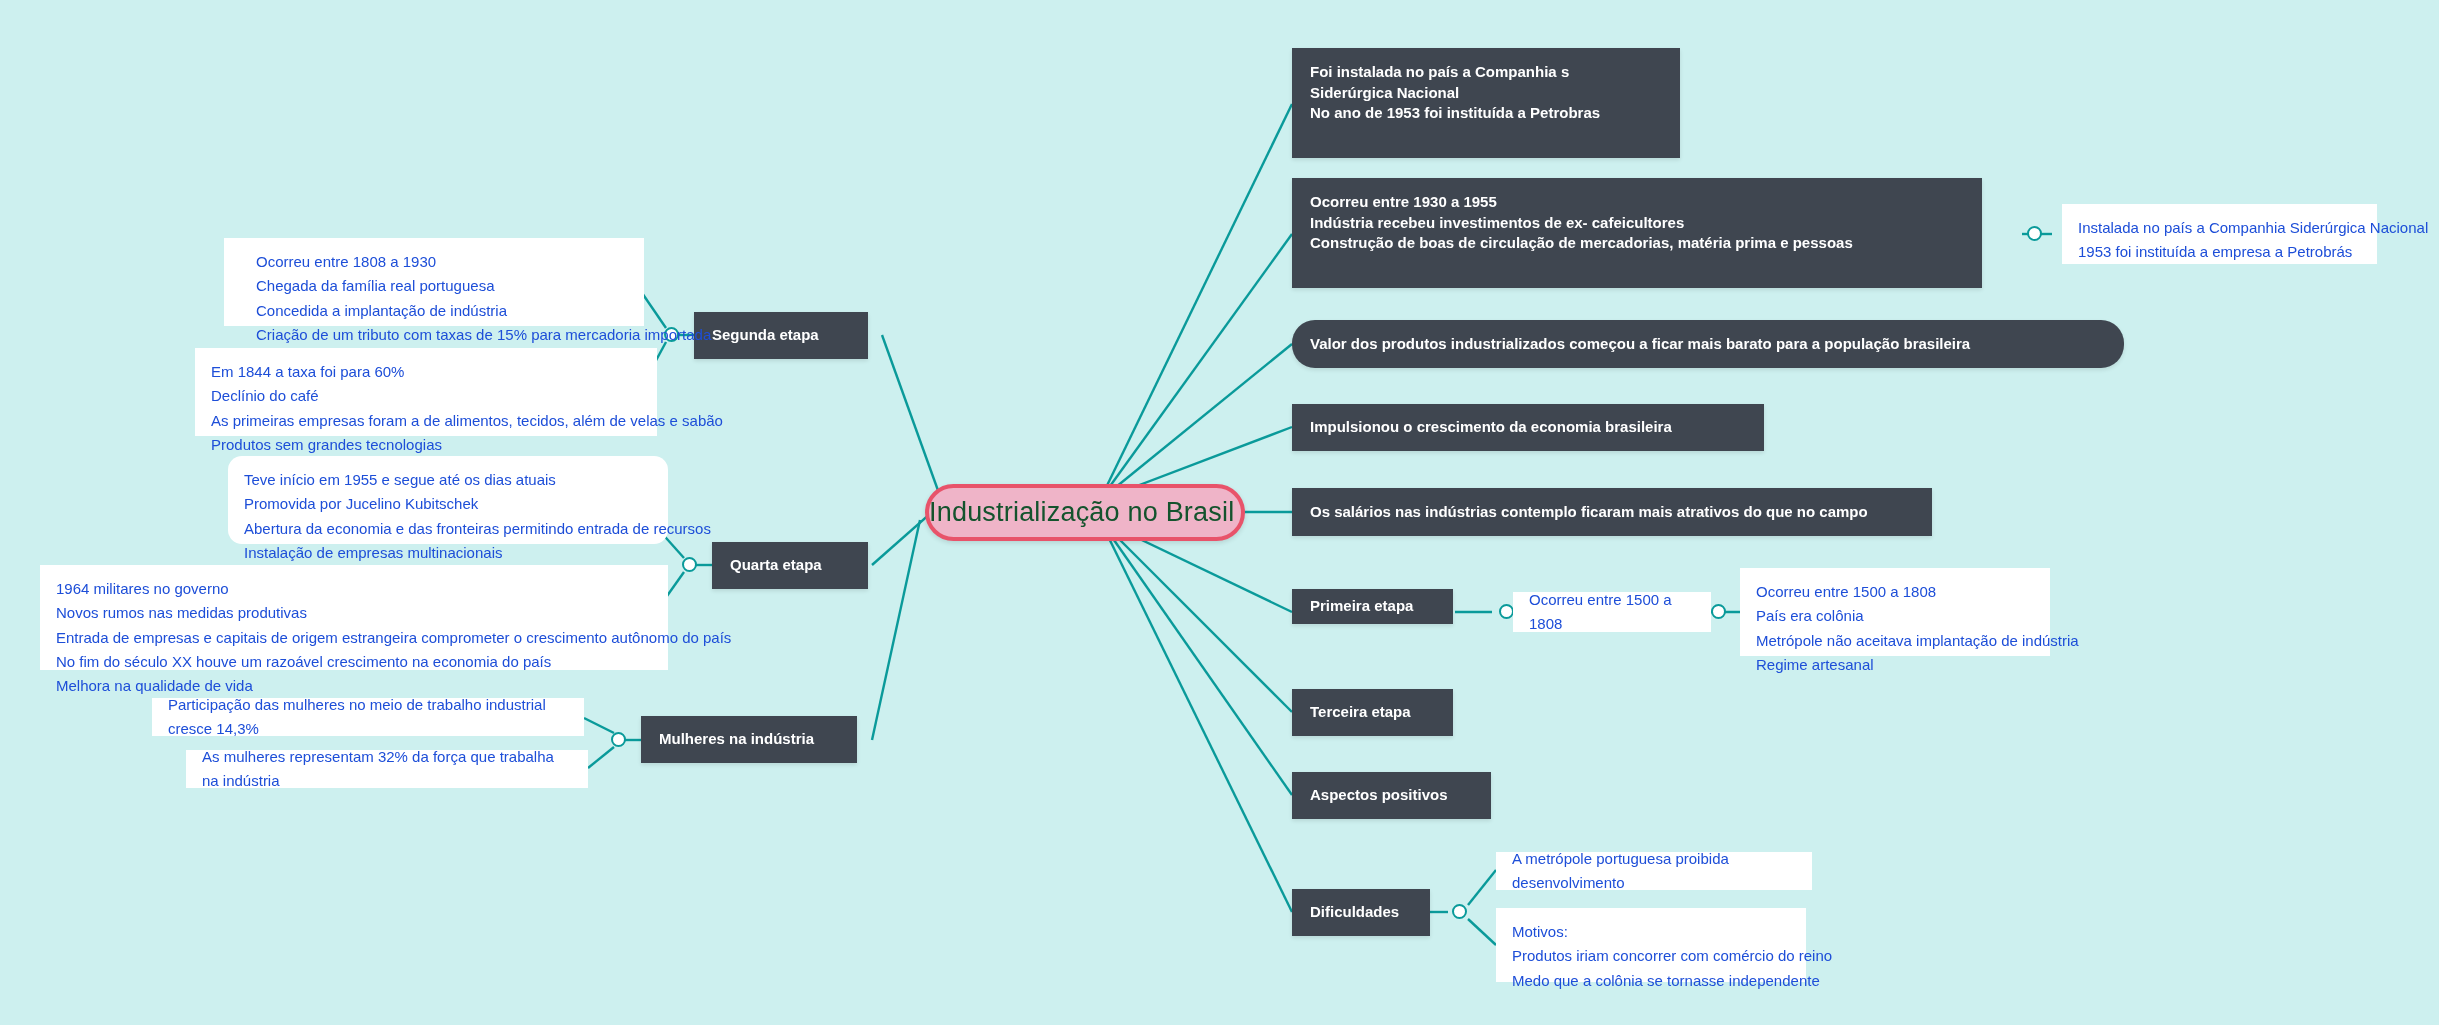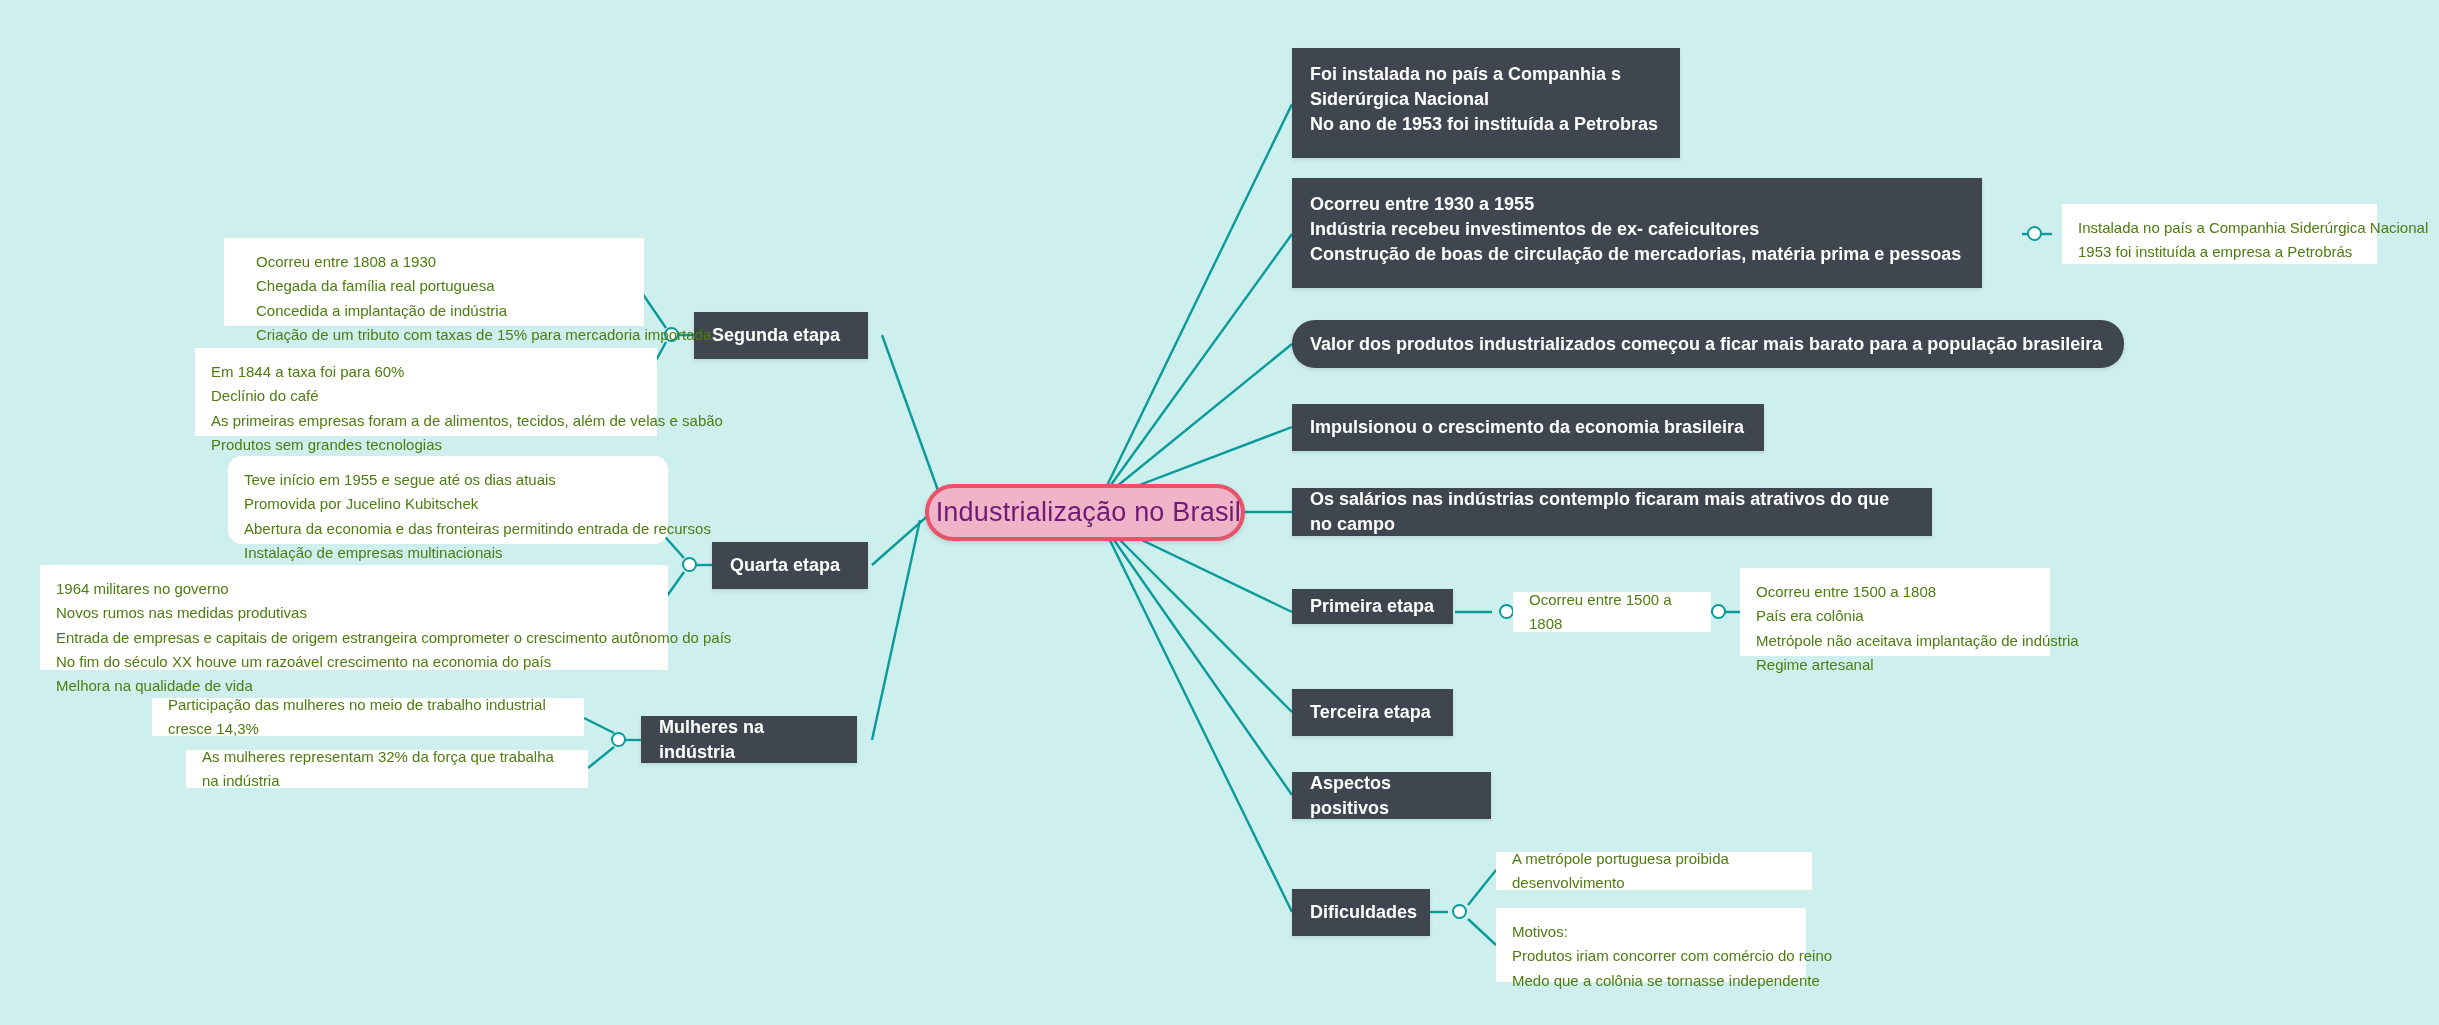--- a/index.html
+++ b/index.html
@@ -14,49 +14,49 @@
   #canvas{position:absolute;left:0;top:0;width:2439px;height:1025px;}
   #edges{position:absolute;left:0;top:0;width:2439px;height:1025px;pointer-events:none;}
 
   .node{position:absolute;box-sizing:border-box;}
 
   
   .root{
     background:#efb4c8;
     border:4px solid #e8536a;
     border-radius:40px;
-    color:#701a75;
-    display:flex;align-items:center;justify-content:flex-end;
+    color:#14532d;
+    display:flex;align-items:center;justify-content:flex-start;
     font-size:27px;
     letter-spacing:.2px;
     box-shadow:0 2px 5px rgba(0,0,0,.12);
   }
 
   
   .dark{
     background:#3f4650;
     color:#ffffff;
     font-weight:bold;
     display:flex;align-items:center;
     padding:0 18px;
-    font-size:18px;
+    font-size:15px;
     line-height:1.38;
     box-shadow:0 2px 4px rgba(0,0,0,.10);
   }
   .dark.multi{
     display:block;
     padding:14px 18px;
     align-items:flex-start;
   }
   .dark .ln{display:block;white-space:nowrap;}
 
   
   .light{
     background:#ffffff;
-    color:#4d7c0f;
+    color:#1d4ed8;
     font-size:15px;
     line-height:1.62;
     padding:12px 16px;
     display:block;
   }
   .light.center{display:flex;align-items:center;}
   .light .ln{display:block;white-space:nowrap;}
 
   .hub{position:absolute;width:15px;height:15px;border-radius:50%;
        background:#ffffff;border:2.5px solid #0a9a9a;box-sizing:border-box;}

